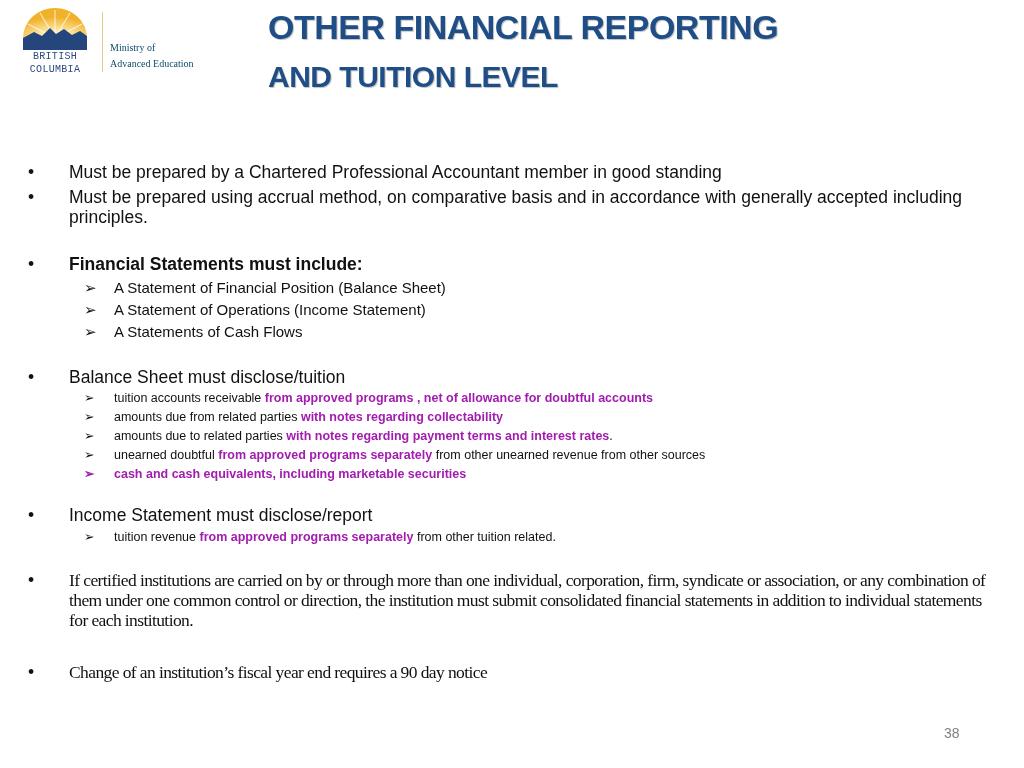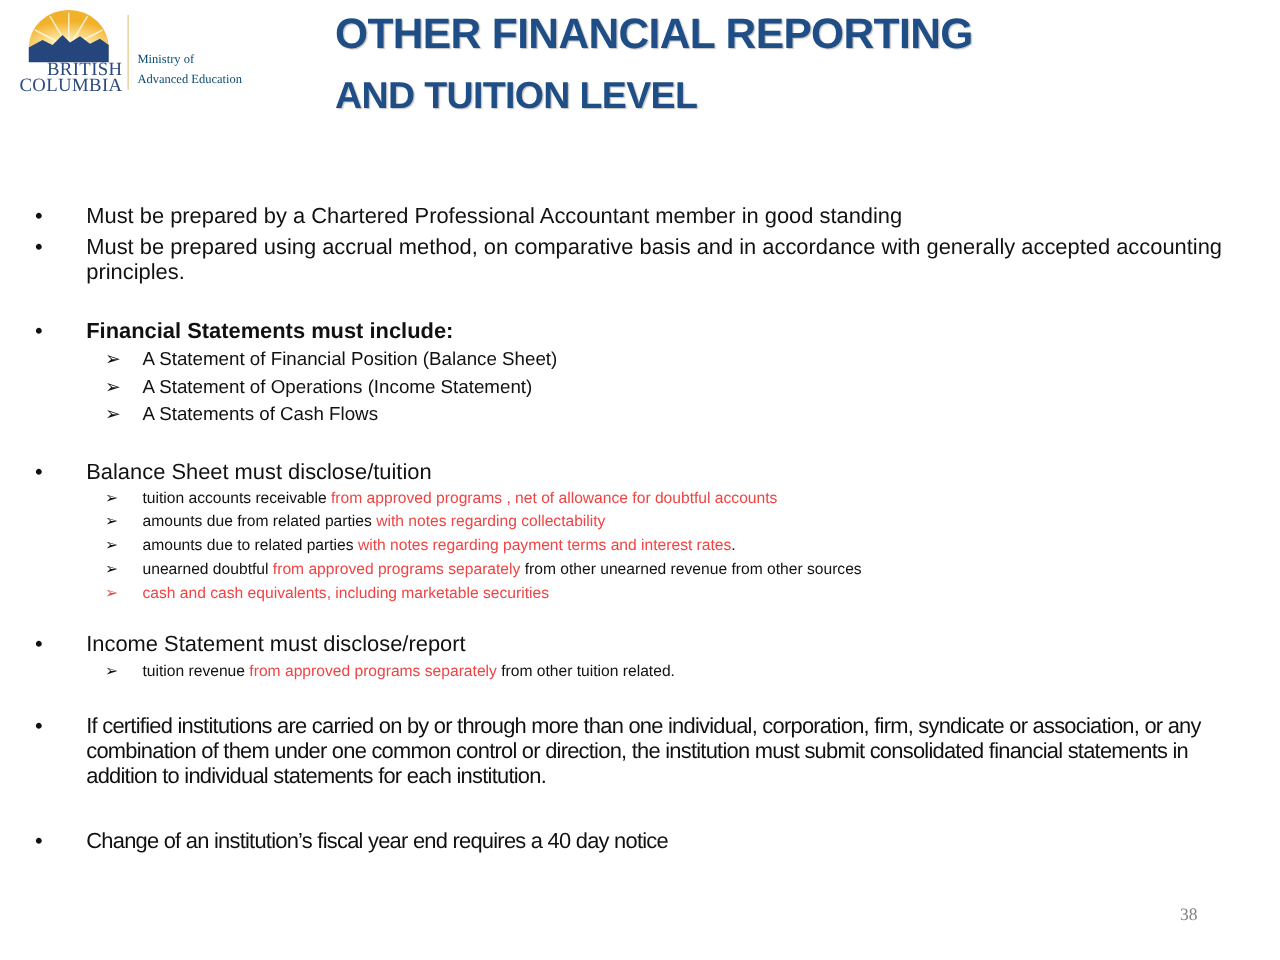--- a/index.html
+++ b/index.html
@@ -3,46 +3,46 @@
 <meta charset="utf-8">
 <style>
   html, body { margin: 0; padding: 0; }
   body {
     width: 1024px; height: 768px; position: relative; overflow: hidden;
     background: #ffffff; color: #111111;
     font-family: "Liberation Sans", sans-serif;
   }
   .logo { position: absolute; left: 12px; top: 8px; width: 220px; height: 66px; }
   .logo-mark { position: absolute; left: 8px; top: 0; width: 70px; height: 42px; }
-  .logo-bc { position: absolute; left: 0; top: 42px; width: 86px; text-align: right;
-    font-family: Liberation Serif, serif; color: #2b4a7e; font-size: 15px; line-height: 13px; letter-spacing: 0.3px; }
+  .logo-bc { position: absolute; left: 0; top: 42px; width: 86px; text-align: center;
+    font-family: Liberation Mono, monospace; color: #2b4a7e; font-size: 10px; line-height: 13px; letter-spacing: 0.3px; }
   .logo-divider { position: absolute; left: 90px; top: 4px; width: 1px; height: 60px; background: #e3c98a; }
   .logo-ministry { position: absolute; left: 98px; top: 32px; font-family: "Liberation Serif", serif;
     color: #0c4a6e; font-size: 10px; line-height: 16px; }
 
   .title { position: absolute; left: 268px; top: 2px; width: 740px; color: #1f4e86;
     font-family: "Liberation Sans Narrow", "Liberation Sans", sans-serif; font-weight: bold;
     text-shadow: 1px 1px 1px rgba(0,0,0,0.25); letter-spacing: -0.5px; }
   .title .l1, .title .l2 { font-size: 34px; line-height: 50px; display: block; white-space: nowrap; }
   .title .l3 { font-size: 30px; line-height: 50px; display: block; }
   .title .small { font-size: 26px; }
 
   .content { position: absolute; left: 0; top: 0; width: 1024px; height: 768px; }
   .b1 { position: absolute; left: 28px; font-size: 17.5px; line-height: 20px; }
   .b1 .dot { position: absolute; left: 0; top: 0; }
   .b1 .txt { position: absolute; left: 41px; white-space: nowrap; }
   .b1 .txt.wrap { white-space: normal; width: 930px; }
-  .b1 .txt.narrow { letter-spacing: -0.6px; font-family: Liberation Sans, sans-serif; }
+  .b1 .txt.narrow { letter-spacing: -0.6px; font-family: Liberation Serif, serif; }
   .sub { position: absolute; left: 84px; font-size: 15px; line-height: 19px; white-space: nowrap; }
   .sub .arrow { position: absolute; left: 0; top: 0; }
   .sub .txt { position: absolute; left: 30px; }
   .sub.small { font-size: 12.5px; line-height: 19px; }
-  .red { color: #ef4444; font-weight: normal; }
+  .red { color: #a21caf; font-weight: bold; }
   .bold { font-weight: bold; }
-  .page-num { position: absolute; left: 944px; top: 725px; font-size: 14px; color: #808080; font-family: Liberation Serif, serif; }
+  .page-num { position: absolute; left: 944px; top: 725px; font-size: 14px; color: #808080; }
 </style>
 </head>
 <body>
 
 <div class="logo">
   <svg class="logo-mark" viewBox="0 0 70 42">
     <defs>
       <radialGradient id="sun" cx="50%" cy="100%" r="70%">
         <stop offset="0%" stop-color="#ffffff"></stop>
         <stop offset="35%" stop-color="#fde9a8"></stop>
@@ -77,21 +77,21 @@
 
 <div class="content">
 
   <div class="b1" style="top:162px;">
     <span class="dot">•</span>
     <span class="txt">Must be prepared by a Chartered Professional Accountant member in good standing</span>
   </div>
 
   <div class="b1" style="top:187px;">
     <span class="dot">•</span>
-    <span class="txt wrap">Must be prepared using accrual method, on comparative basis and in accordance with generally accepted accounting principles.</span>
+    <span class="txt wrap">Must be prepared using accrual method, on comparative basis and in accordance with generally accepted including principles.</span>
   </div>
 
   <div class="b1" style="top:254px;">
     <span class="dot">•</span>
     <span class="txt bold">Financial Statements must include:</span>
   </div>
   <div class="sub" style="top:278px;">
     <span class="arrow">➢</span>
     <span class="txt">A Statement of Financial Position (Balance Sheet)</span>
   </div>
@@ -138,17 +138,17 @@
     <span class="txt"><span>tuition revenue </span><span class="red">from approved programs separately</span><span> from other tuition related.</span></span>
   </div>
 
   <div class="b1" style="top:570px;">
     <span class="dot">•</span>
     <span class="txt wrap narrow">If certified institutions are carried on by or through  more than one individual, corporation, firm, syndicate or association, or any combination of them under one common control or direction, the institution must submit consolidated financial statements in addition to individual statements for each institution.</span>
   </div>
 
   <div class="b1" style="top:662px;">
     <span class="dot">•</span>
-    <span class="txt narrow">Change of an institution’s fiscal year end requires a 40 day notice</span>
+    <span class="txt narrow">Change of an institution’s fiscal year end requires a 90 day notice</span>
   </div>
 </div>
 
 <div class="page-num">38</div>
 
 </body></html>

